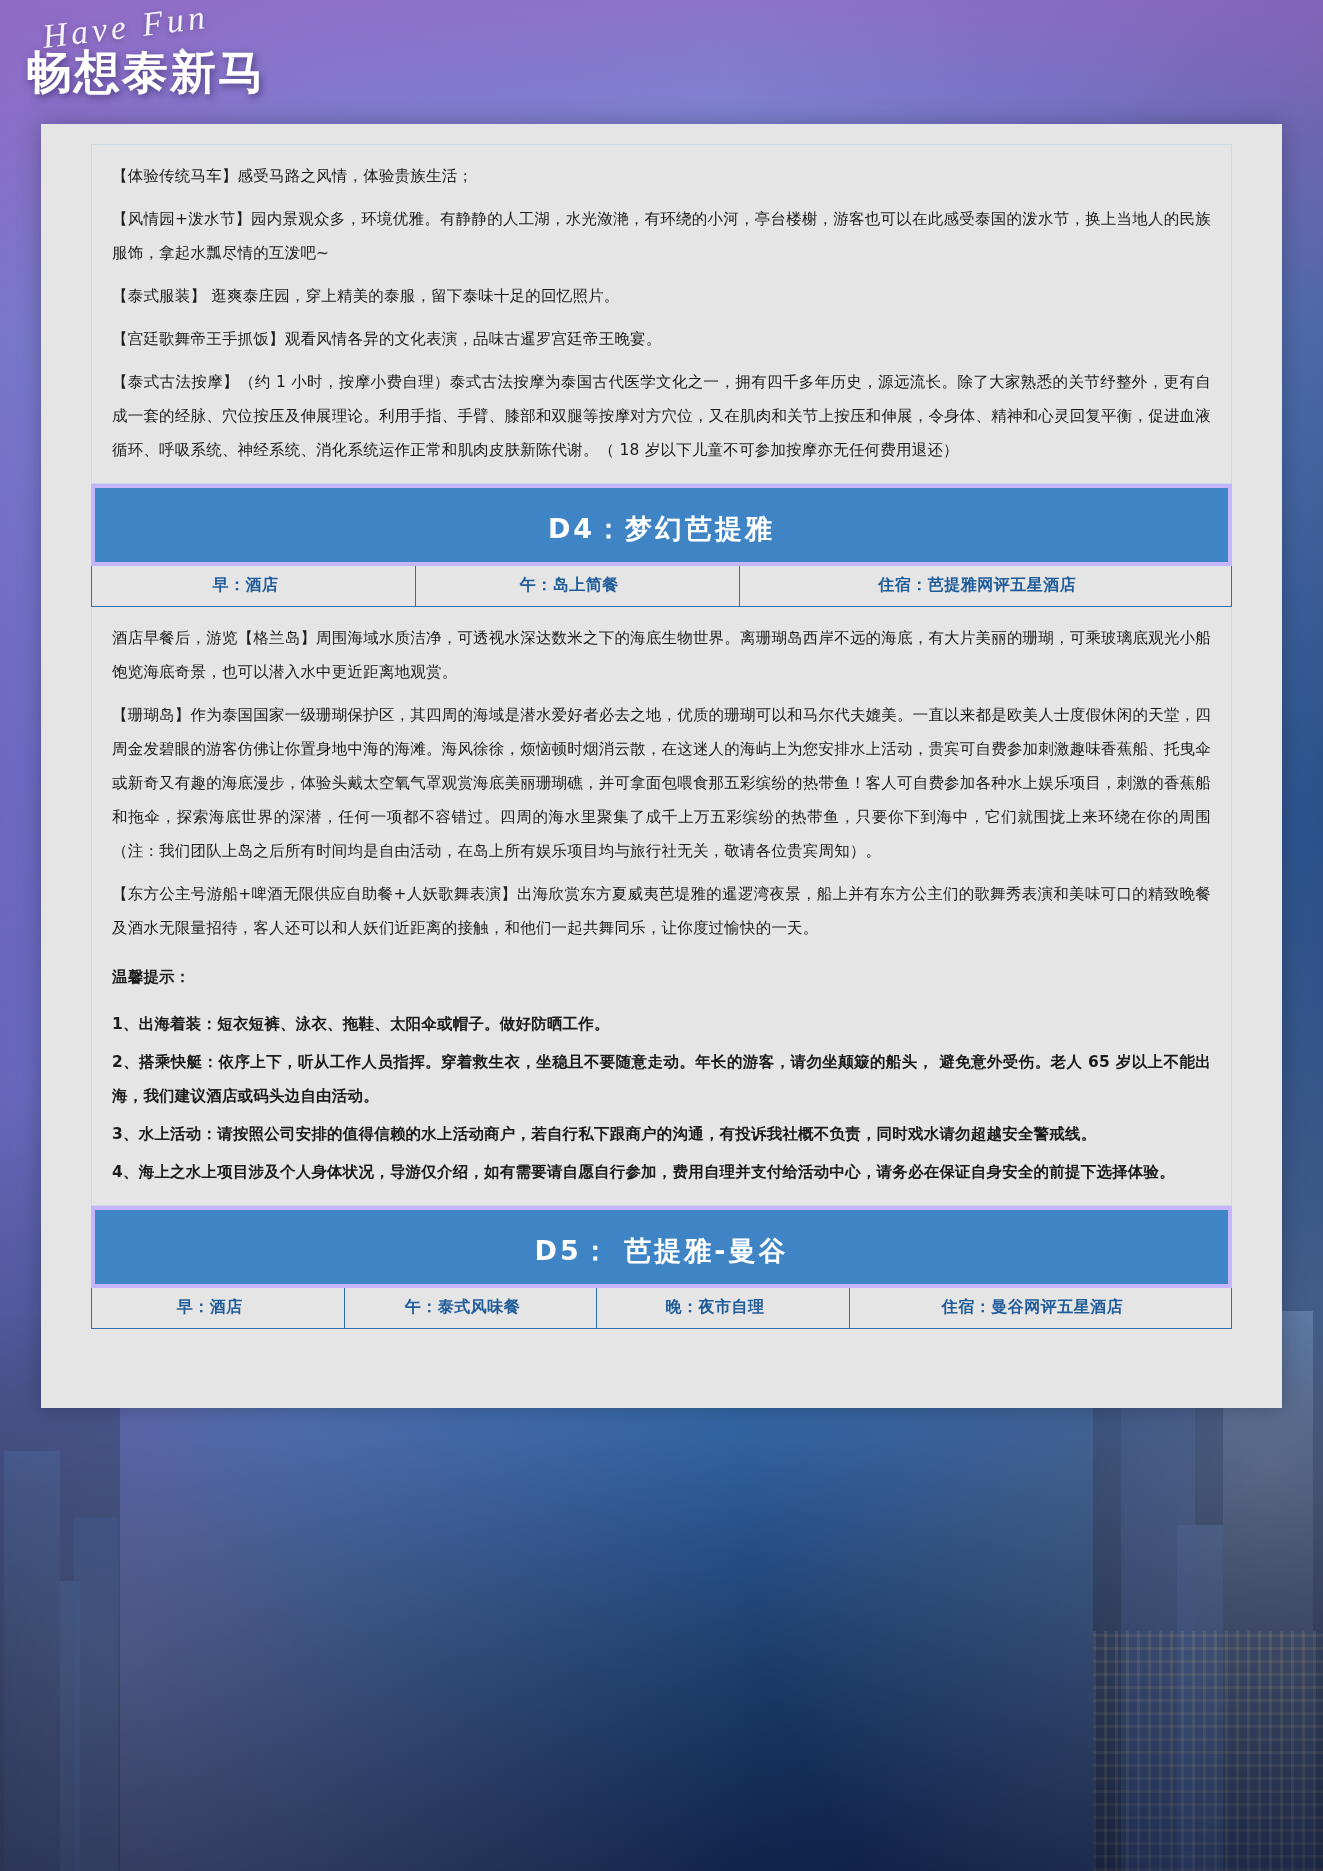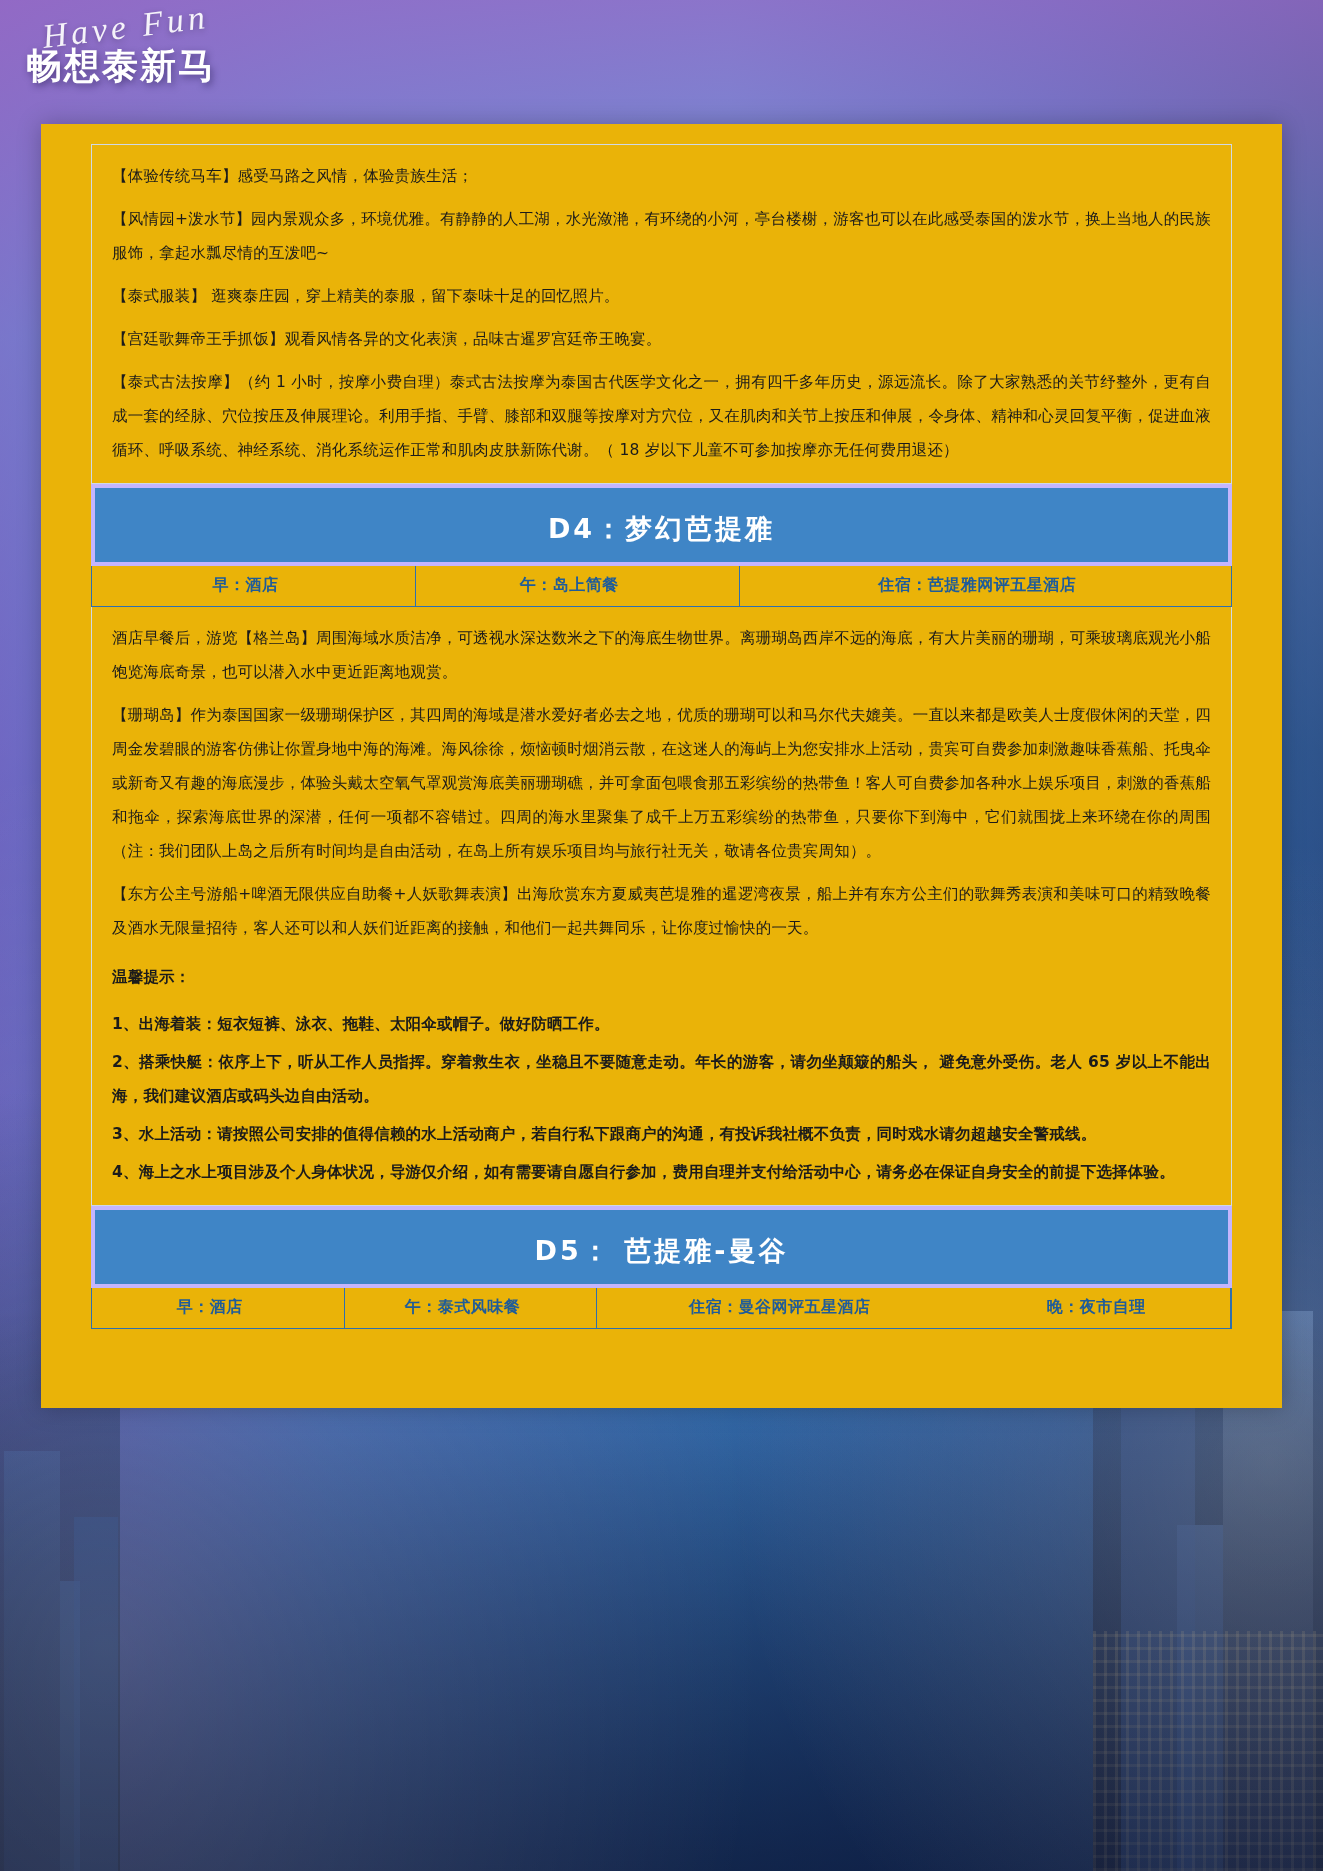--- a/index.html
+++ b/index.html
@@ -94,34 +94,34 @@
     letter-spacing: 4px;
     transform: rotate(-7deg);
     text-shadow: 0 2px 6px rgba(0,0,0,0.25);
   }
   .logo-main {
     position: absolute;
     left: 8px;
     top: 36px;
     font-family: "DejaVu Sans", sans-serif;
     font-weight: bold;
-    font-size: 36px;
+    font-size: 46px;
     color: #ffffff;
     letter-spacing: 2px;
     text-shadow: 2px 3px 7px rgba(30,20,70,0.5);
   }
 
   
   .sheet {
     position: absolute;
     left: 41px;
     top: 124px;
     width: 1241px;
     height: 1284px;
-    background: #eab308;
+    background: #e5e5e5;
     box-shadow: 0 0 22px rgba(0,0,0,0.25);
   }
 
   .content {
     position: absolute;
     left: 50px;
     top: 20px;
     width: 1141px;
   }
 
@@ -229,18 +229,18 @@
       <p class="para tipitem">2、搭乘快艇：依序上下，听从工作人员指挥。穿着救生衣，坐稳且不要随意走动。年长的游客，请勿坐颠簸的船头， 避免意外受伤。老人 65 岁以上不能出海，我们建议酒店或码头边自由活动。</p>
       <p class="para tipitem">3、水上活动：请按照公司安排的值得信赖的水上活动商户，若自行私下跟商户的沟通，有投诉我社概不负责，同时戏水请勿超越安全警戒线。</p>
       <p class="para tipitem">4、海上之水上项目涉及个人身体状况，导游仅介绍，如有需要请自愿自行参加，费用自理并支付给活动中心，请务必在保证自身安全的前提下选择体验。</p>
     </div>
 
     <div class="day-banner">D5： 芭提雅-曼谷</div>
 
     <div class="meals">
       <div class="meal">早：酒店</div>
       <div class="meal">午：泰式风味餐</div>
+      <div class="meal">晚：夜市自理</div>
       <div class="meal wide">住宿：曼谷网评五星酒店</div>
-      <div class="meal">晚：夜市自理</div>
     </div>
 
   </div>
 </div>
 
 </body></html>

